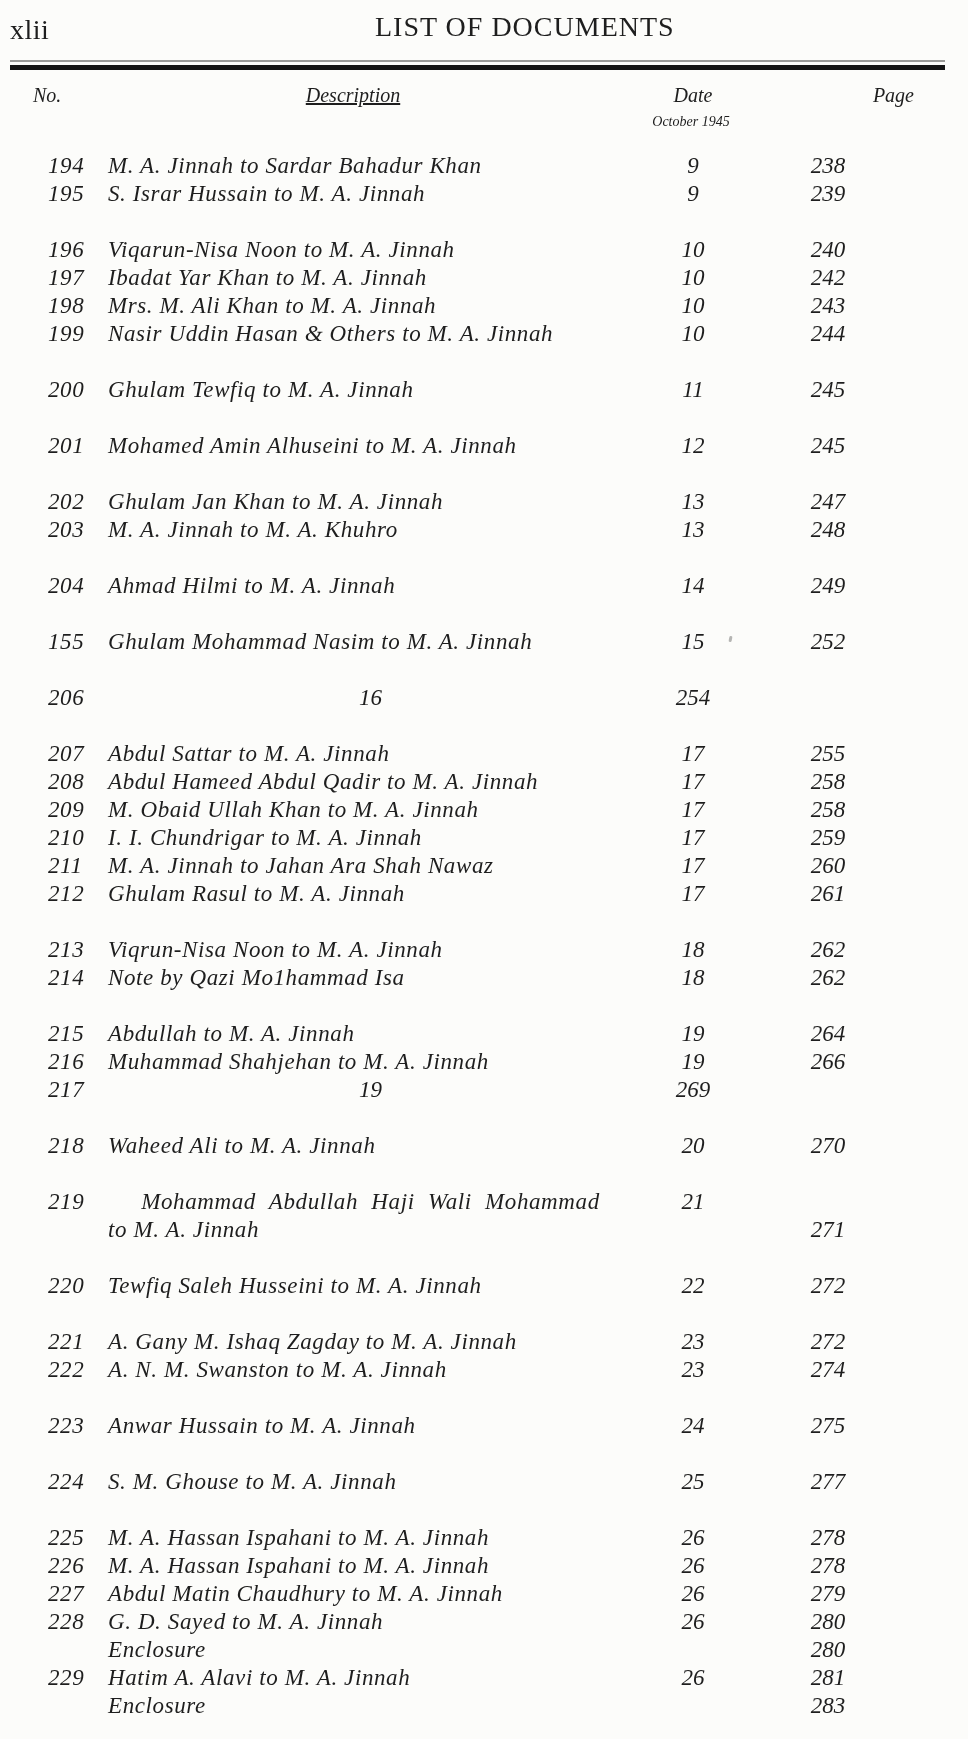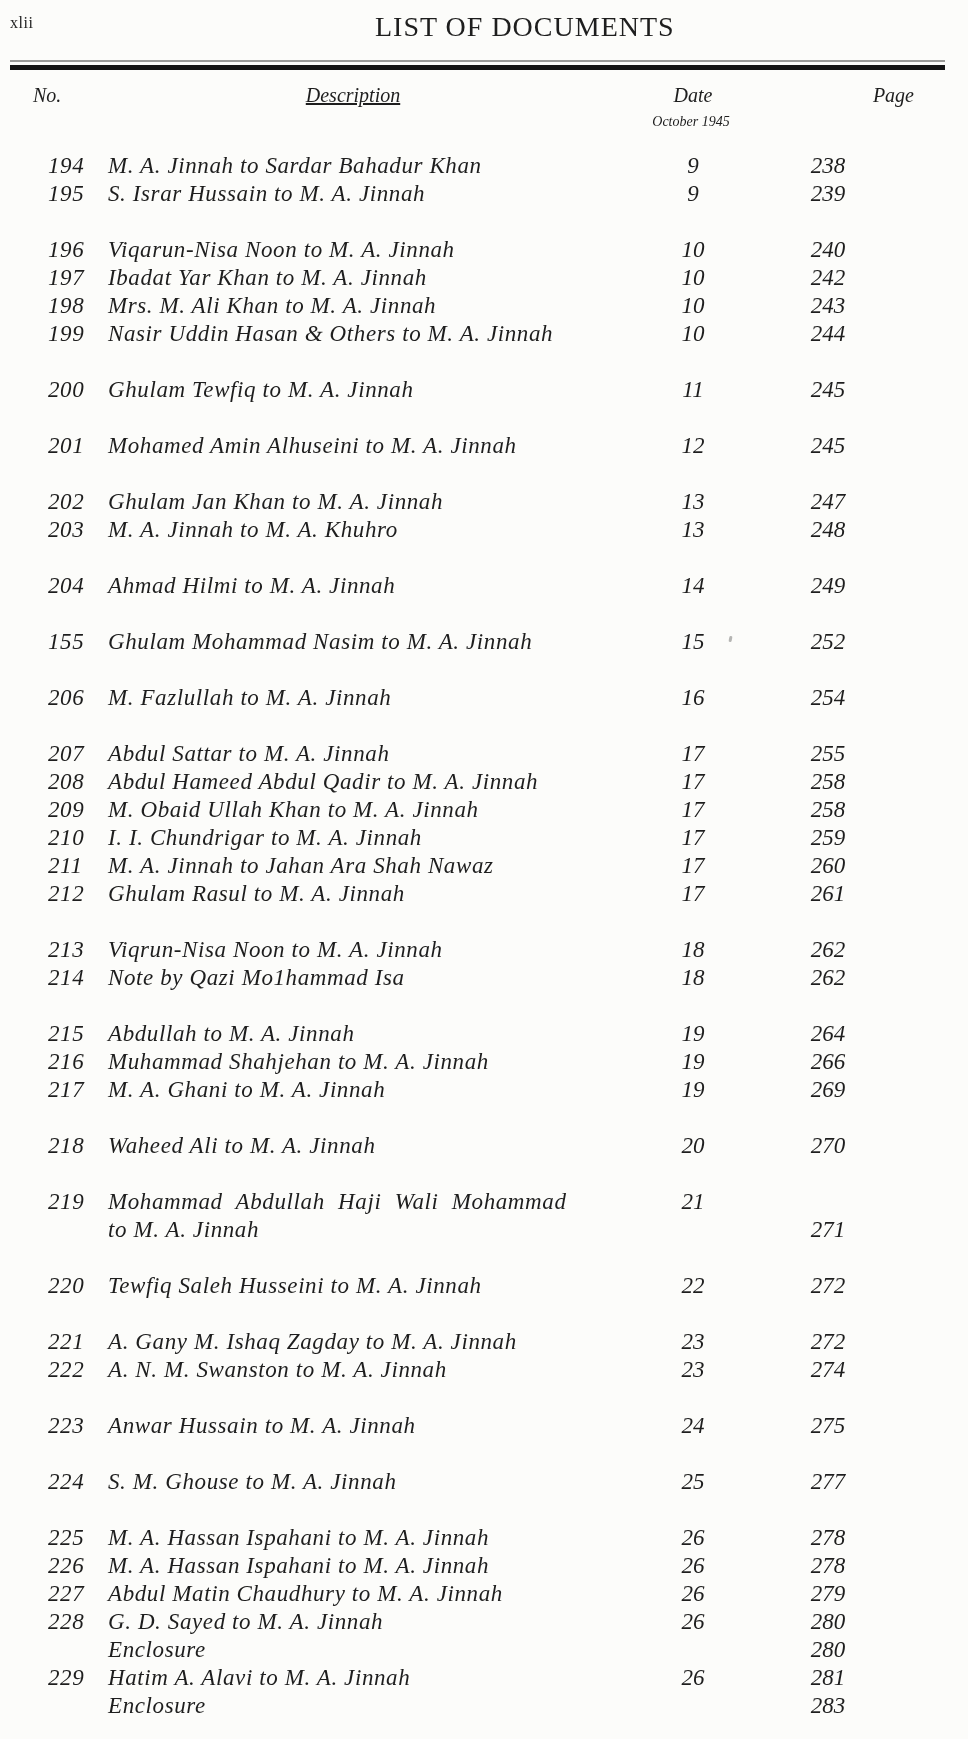--- a/index.html
+++ b/index.html
@@ -7,21 +7,21 @@
     width:968px;height:1739px;
     background:#fcfcfa;
     font-family:"Liberation Serif", serif;
     color:#1e1e1e;
     -webkit-font-smoothing:antialiased;
   }
   .page{position:relative;width:968px;height:1739px;overflow:hidden;}
 
   .folio{
     position:absolute;left:10px;top:14px;
-    font-size:16px;letter-spacing:0.5px;
+    font-size:28px;letter-spacing:0.5px;
   }
   .title{
     position:absolute;left:375px;top:11px;width:290px;
     text-align:center;
     font-size:28px;letter-spacing:1px;white-space:nowrap;
   }
 
   .rule{position:absolute;left:10px;top:60px;width:935px;}
   .rule .thin{height:2px;background:#9a9a98;}
   .rule .thick{height:5px;background:#141414;margin-top:3px;}
@@ -45,21 +45,21 @@
     grid-template-columns:60px 525px 120px 150px;
     padding-left:48px;
     line-height:28px;font-size:23px;letter-spacing:0.6px;
     white-space:nowrap;
     font-style:italic;
   }
   .c-no{}
   .c-desc{}
   .c-date{text-align:center;letter-spacing:0;}
   .c-page{text-align:center;letter-spacing:0;}
-  .row.spread .c-desc{word-spacing:7px;}
+  .row.spread .c-desc{word-spacing:7px;text-align:center;}
 
   .speck{
     position:absolute;left:729px;top:636px;width:3px;height:6px;
     background:#8f8f8d;border-radius:2px;opacity:.65;transform:rotate(12deg);
   }
 </style>
 </head>
 <body>
 
 <div class="page">
@@ -164,21 +164,20 @@
         <div class="row">
           <span class="c-no">155</span>
           <span class="c-desc">Ghulam Mohammad Nasim to M. A. Jinnah</span>
           <span class="c-date">15</span>
           <span class="c-page">252</span>
         </div>
       </div>
       <div class="group">
         <div class="row">
           <span class="c-no">206</span>
-          <span class="c-desc">M. Fazlullah to M. A. Jinnah</span>
           <span class="c-date">16</span>
           <span class="c-page">254</span>
         </div>
       </div>
       <div class="group">
         <div class="row">
           <span class="c-no">207</span>
           <span class="c-desc">Abdul Sattar to M. A. Jinnah</span>
           <span class="c-date">17</span>
           <span class="c-page">255</span>
@@ -236,21 +235,20 @@
           <span class="c-page">264</span>
         </div>
         <div class="row">
           <span class="c-no">216</span>
           <span class="c-desc">Muhammad Shahjehan to M. A. Jinnah</span>
           <span class="c-date">19</span>
           <span class="c-page">266</span>
         </div>
         <div class="row">
           <span class="c-no">217</span>
-          <span class="c-desc">M. A. Ghani to M. A. Jinnah</span>
           <span class="c-date">19</span>
           <span class="c-page">269</span>
         </div>
       </div>
       <div class="group">
         <div class="row">
           <span class="c-no">218</span>
           <span class="c-desc">Waheed Ali to M. A. Jinnah</span>
           <span class="c-date">20</span>
           <span class="c-page">270</span>

